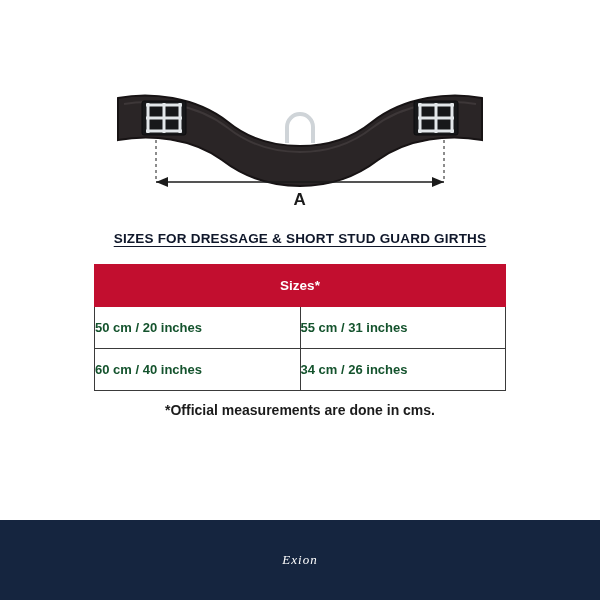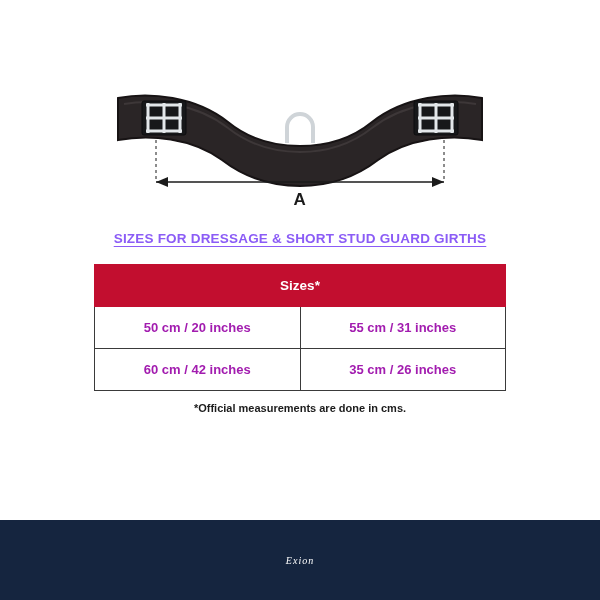--- a/index.html
+++ b/index.html
@@ -42,21 +42,21 @@
     font-weight: bold;
     color: #1b1b1b;
     letter-spacing: 0.5px;
   }
 
   
   .section-title {
     text-align: center;
     font-size: 13.5px;
     font-weight: bold;
-    color: #8b5cf6;
+    color: #0f172a;
     text-decoration: underline;
     text-underline-offset: 3px;
     margin-top: 6px;
     letter-spacing: 0.2px;
   }
 
   
   .table-wrap {
     width: 412px;
     margin: 18px auto 0 auto;
@@ -70,29 +70,29 @@
     background: #c20e2f;
     color: #ffffff;
     font-size: 13.5px;
     font-weight: bold;
     padding: 13px 0;
     text-align: center;
     border: 1px solid #c20e2f;
   }
   table.sizes td {
     border: 1px solid #3a3a3a;
-    text-align: center;
+    text-align: left;
     font-size: 13px;
     font-weight: bold;
-    color: #a21caf;
+    color: #14532d;
     padding: 13px 0;
   }
   .footnote {
     text-align: center;
-    font-size: 11px;
+    font-size: 14px;
     font-weight: bold;
     color: #1b1b1b;
     margin-top: 11px;
   }
 
   
   .footer {
     position: absolute;
     left: 0;
     bottom: 0;
@@ -100,21 +100,21 @@
     height: 80px;
     background: #15253f;
     display: flex;
     align-items: center;
     justify-content: center;
   }
   .brand {
     color: #ffffff;
     font-family: "Liberation Serif", serif;
     font-style: italic;
-    font-size: 10px;
+    font-size: 13px;
     letter-spacing: 1px;
   }
 </style>
 </head>
 <body>
 
 <div class="page">
 
   <div class="diagram">
     <svg class="girth-svg" width="600" height="225" viewBox="0 0 600 225">
@@ -177,22 +177,22 @@
         <tr>
           <th colspan="2">Sizes*</th>
         </tr>
       </thead>
       <tbody>
         <tr>
           <td>50 cm / 20 inches</td>
           <td>55 cm / 31 inches</td>
         </tr>
         <tr>
-          <td>60 cm / 42 inches</td>
-          <td>35 cm / 26 inches</td>
+          <td>60 cm / 40 inches</td>
+          <td>34 cm / 26 inches</td>
         </tr>
       </tbody>
     </table>
     <div class="footnote">*Official measurements are done in cms.</div>
   </div>
 
   <div class="footer">
     <div class="brand">Exion</div>
   </div>
 

